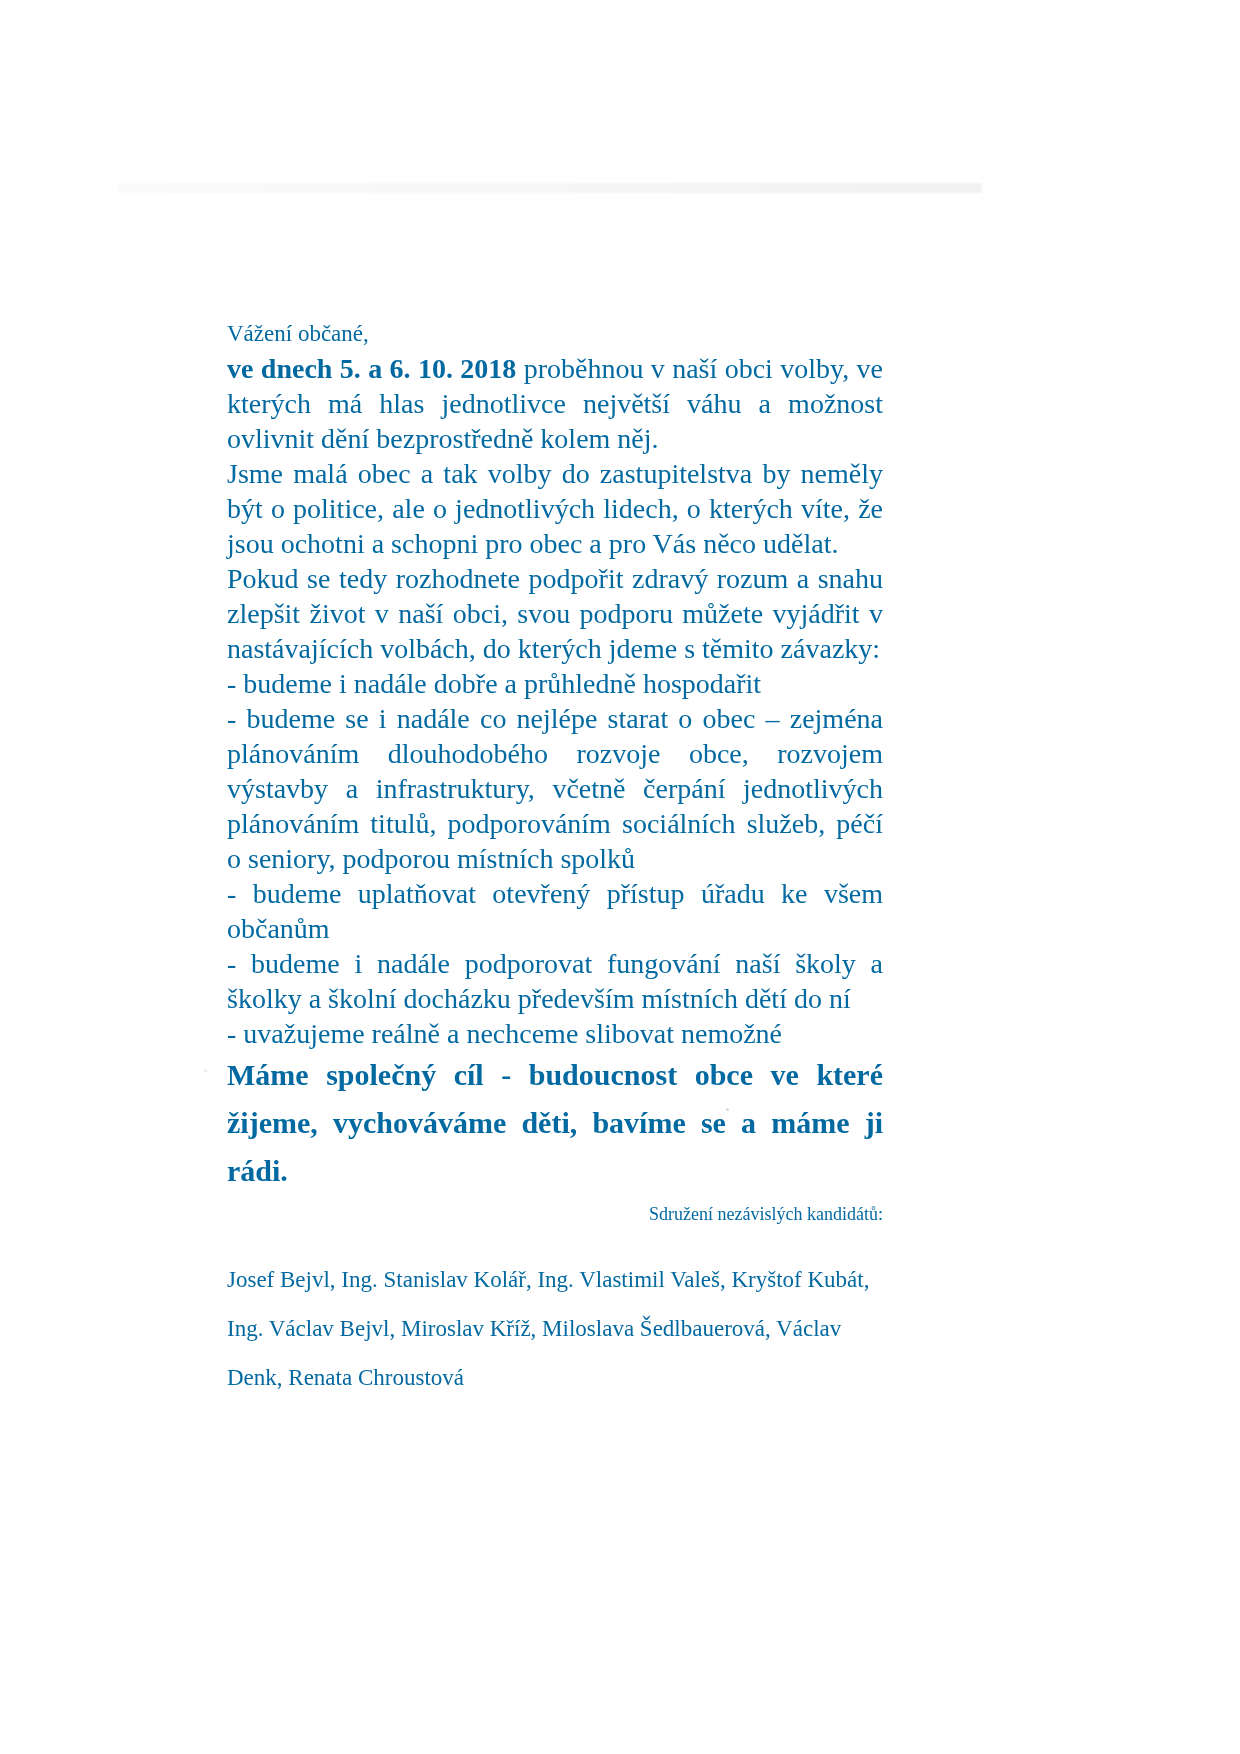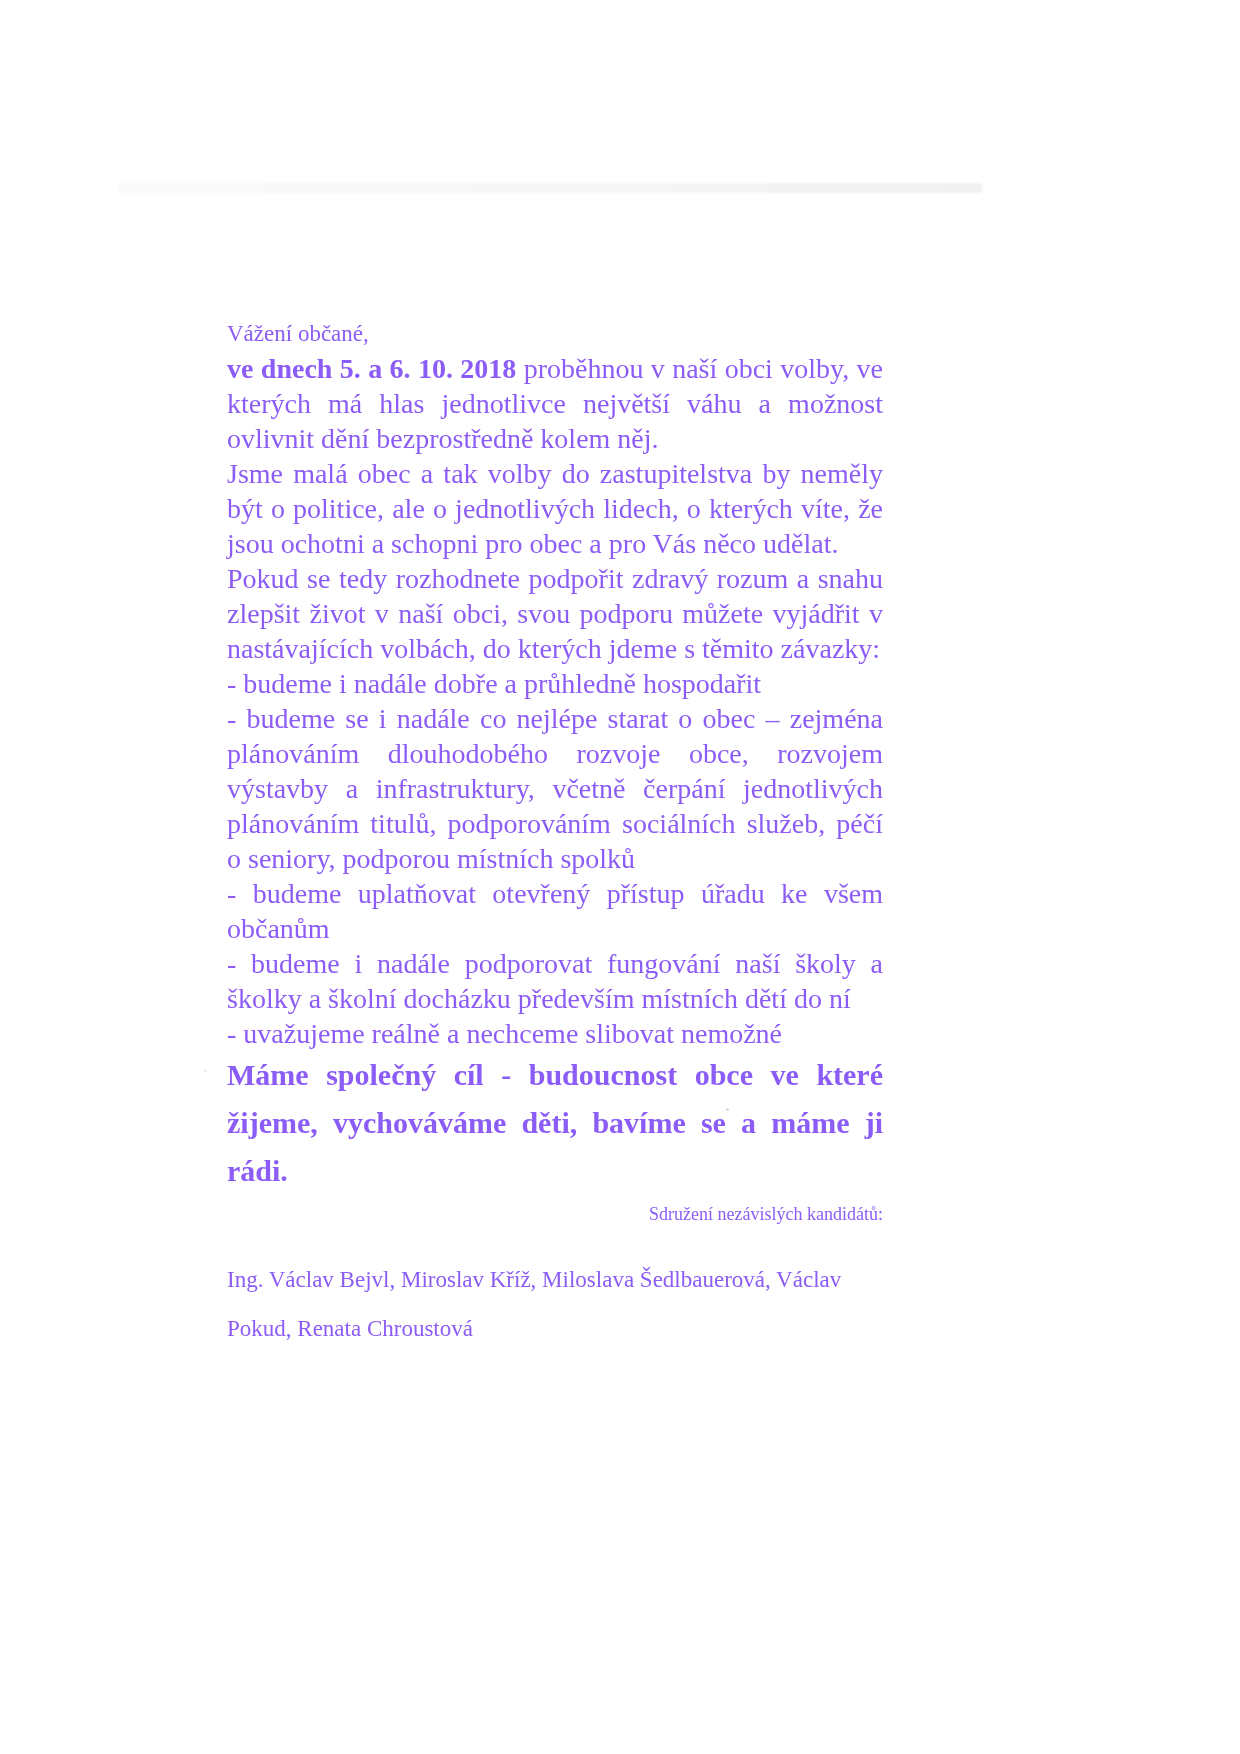--- a/index.html
+++ b/index.html
@@ -7,21 +7,21 @@
     padding: 0;
     background: #ffffff;
   }
   .page {
     position: relative;
     width: 1240px;
     height: 1690px;
     background: #ffffff;
     overflow: hidden;
     font-family: "Liberation Serif", "DejaVu Serif", serif;
-    color: #8b5cf6;
+    color: #0369a1;
   }
   
   .scan-band {
     position: absolute;
     top: 183px;
     left: 118px;
     width: 864px;
     height: 10px;
     background: linear-gradient(to right,
       rgba(0,0,0,0.018) 0%,
@@ -116,18 +116,19 @@
 
     <p class="body b4">- budeme i nadále podporovat fungování naší školy a školky a školní docházku především místních dětí do ní</p>
 
     <p class="body b5">- uvažujeme reálně a nechceme slibovat nemožné</p>
 
     <h1 class="headline">Máme společný cíl - budoucnost obce ve které žijeme, vychováváme děti, bavíme se a máme ji rádi.</h1>
 
     <h2 class="subheading">Sdružení nezávislých kandidátů:</h2>
 
     <div class="names">
+      <p>Josef Bejvl, Ing. Stanislav Kolář, Ing. Vlastimil Valeš, Kryštof Kubát,</p>
       <p>Ing. Václav Bejvl, Miroslav Kříž, Miloslava Šedlbauerová, Václav</p>
-      <p>Pokud, Renata Chroustová</p>
+      <p>Denk, Renata Chroustová</p>
     </div>
 
   </div>
 </div>
 
 </body></html>

